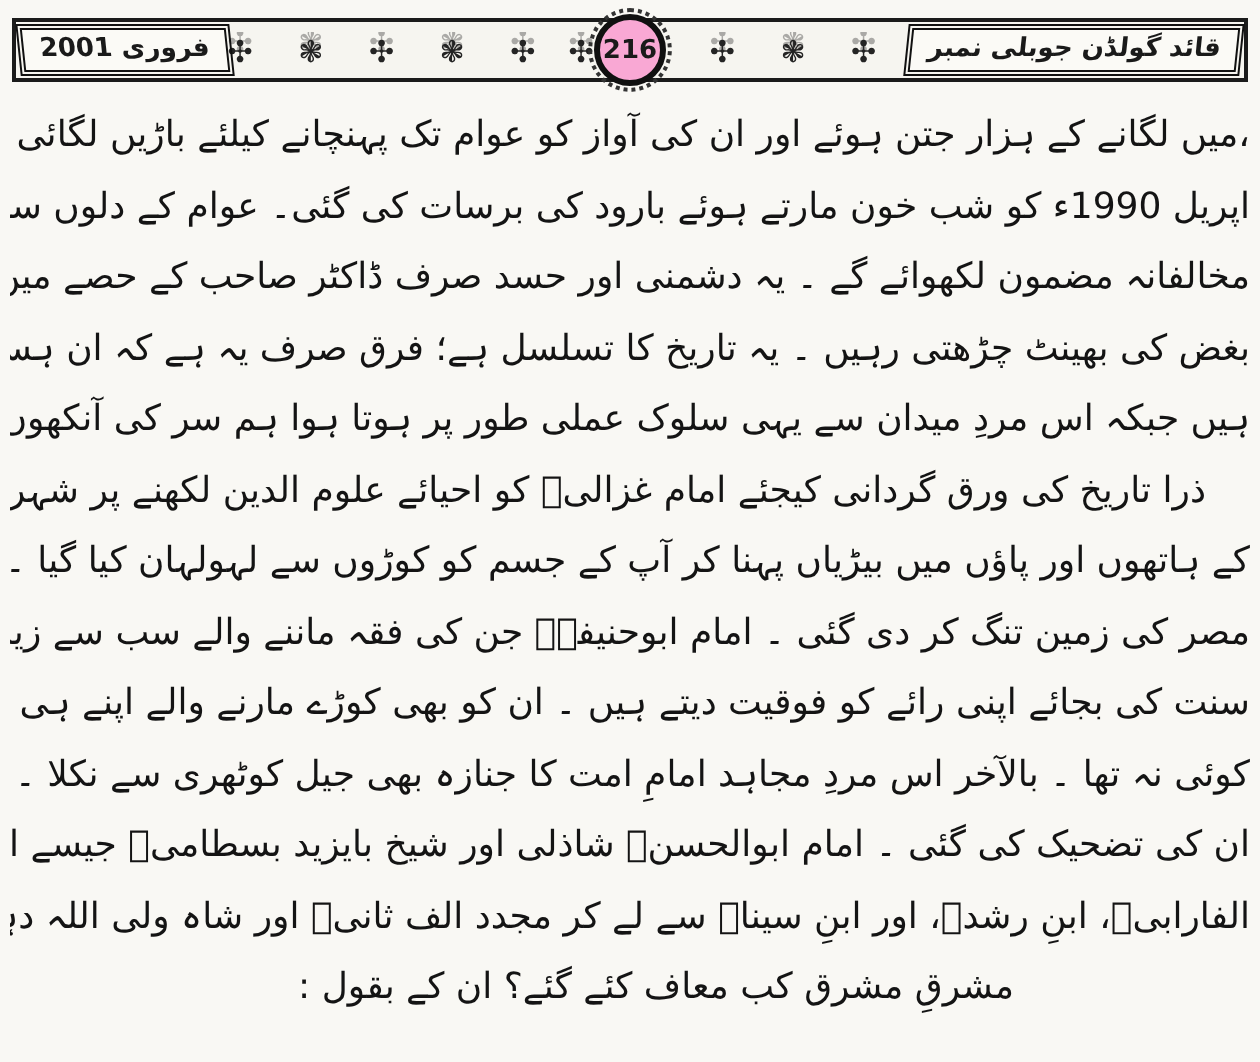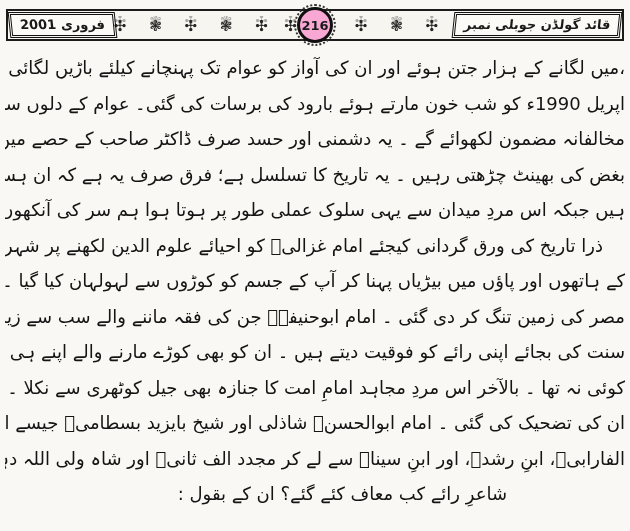--- a/index.html
+++ b/index.html
@@ -117,16 +117,16 @@
     <div class="text-line">مخالفانہ مضمون لکھوائے گے ۔ یہ دشمنی اور حسد صرف ڈاکٹر صاحب کے حصے میں نہیں آئی بلکہ بڑی بڑی نابغۂ روز گار ہستیاں اسی</div>
     <div class="text-line">بغض کی بھینٹ چڑھتی رہیں ۔ یہ تاریخ کا تسلسل ہے؛ فرق صرف یہ ہے کہ ان ہستیوں کے بارے میں ہم کتابوں میں پڑھتے</div>
     <div class="text-line para-end">ہیں جبکہ اس مردِ میدان سے یہی سلوک عملی طور پر ہوتا ہوا ہم سر کی آنکھوں سے دیکھ رہے ہیں ۔</div>
     <div class="text-line para-indent">ذرا تاریخ کی ورق گردانی کیجئے امام غزالیؒ کو احیائے علوم الدین لکھنے پر شہر بدر کر دیا گیا ۔ امام احمد بن حنبلؒ</div>
     <div class="text-line">کے ہاتھوں اور پاؤں میں بیڑیاں پہنا کر آپ کے جسم کو کوڑوں سے لہولہان کیا گیا ۔ امام شافعیؒ پر شہرِ بغداد اور بعد ازاں</div>
     <div class="text-line">مصر کی زمین تنگ کر دی گئی ۔ امام ابوحنیفہؒ جن کی فقہ ماننے والے سب سے زیادہ ہیں ان پر اعتراض تھا کہ آپ قرآن و</div>
     <div class="text-line">سنت کی بجائے اپنی رائے کو فوقیت دیتے ہیں ۔ ان کو بھی کوڑے مارنے والے اپنے ہی وقت کے یزید حکمران تھے؛ بیگانہ</div>
     <div class="text-line">کوئی نہ تھا ۔ بالآخر اس مردِ مجاہد امامِ امت کا جنازہ بھی جیل کوٹھری سے نکلا ۔ امام مالکؒ کو اونٹ پر بٹھا کر مجرموں کی طرح</div>
     <div class="text-line">ان کی تضحیک کی گئی ۔ امام ابوالحسنؒ شاذلی اور شیخ بایزید بسطامیؒ جیسے اولیاء و عرفاء کفر کے فتوؤں سے نہ بچ سکے ۔ امام بخاریؒ،</div>
     <div class="text-line">الفارابیؒ، ابنِ رشدؒ، اور ابنِ سیناؒ سے لے کر مجدد الف ثانیؒ اور شاہ ولی اللہ دہلوی تک ہر ایک کے ساتھ یہی سلوک ہوا ۔</div>
-    <div class="text-line closing-line">شاعرِ رائے کب معاف کئے گئے؟ ان کے بقول :</div>
+    <div class="text-line closing-line">مشرقِ مشرق کب معاف کئے گئے؟ ان کے بقول :</div>
   </div>
 
 </div>
 
 </body></html>

